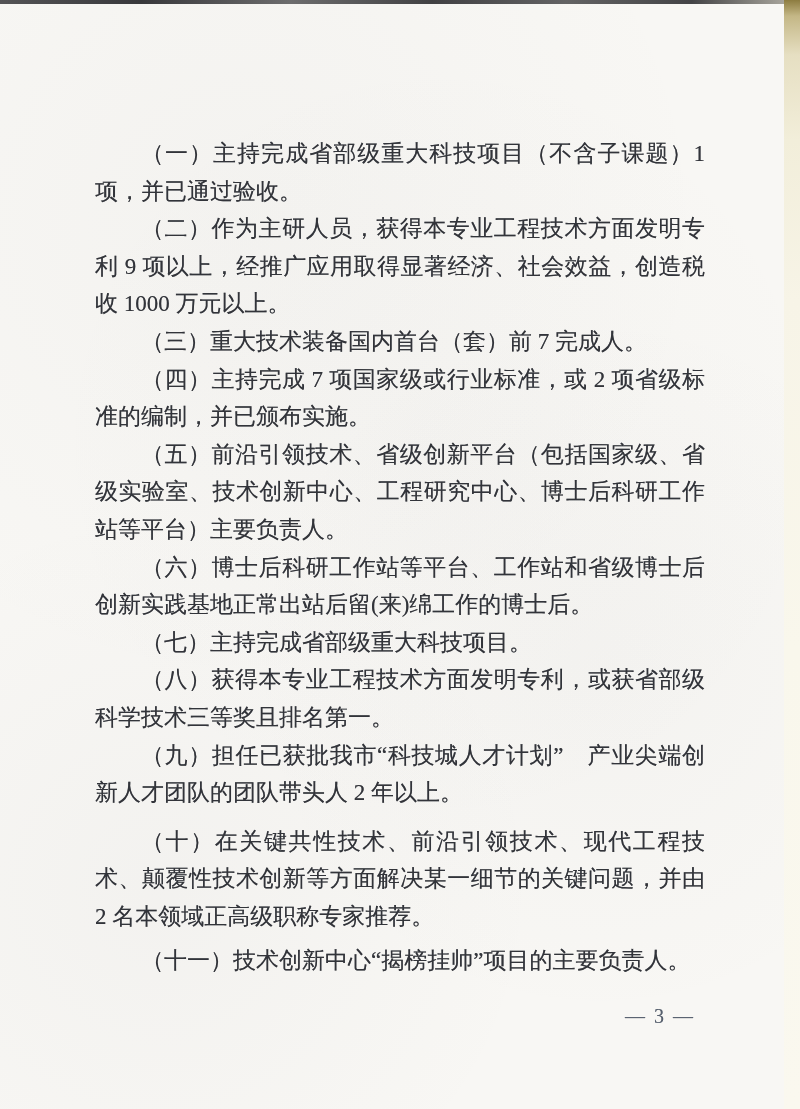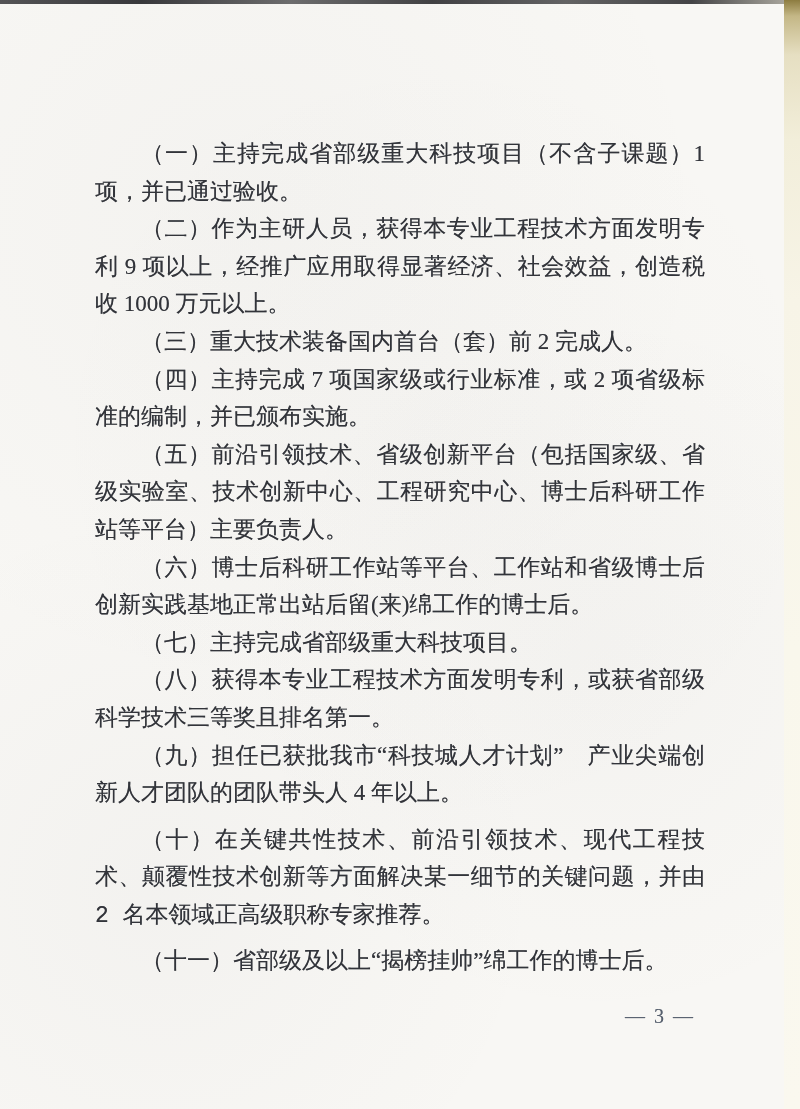--- a/index.html
+++ b/index.html
@@ -59,21 +59,21 @@
     font-size: 23px;
     line-height: 37.6px;
     color: #32343a;
     text-align: justify;
     text-shadow: 0 0 0.5px rgba(50,52,60,0.55);
   }
   .para {
     margin: 0;
     text-indent: 2em;
   }
-  .para.gap-lg { margin-top: 11px; font-family: Liberation Mono, monospace; }
+  .para.gap-lg { margin-top: 11px; }
   .para.gap-sm { margin-top: 7px; }
   .page-number {
     position: absolute;
     left: 600px;
     top: 1005px;
     width: 120px;
     text-align: center;
     font-size: 20px;
     letter-spacing: 2px;
     color: #57606e;
@@ -83,25 +83,25 @@
 </head>
 <body>
 
 <div class="page">
   <div class="scan-top-edge"></div>
   <div class="scan-right-edge"></div>
 
   <main class="content">
     <p class="para">（一）主持完成省部级重大科技项目（不含子课题）1 项，并已通过验收。</p>
     <p class="para">（二）作为主研人员，获得本专业工程技术方面发明专利 9 项以上，经推广应用取得显著经济、社会效益，创造税收 1000 万元以上。</p>
-    <p class="para">（三）重大技术装备国内首台（套）前 2 完成人。</p>
+    <p class="para">（三）重大技术装备国内首台（套）前 7 完成人。</p>
     <p class="para">（四）主持完成 7 项国家级或行业标准，或 2 项省级标准的编制，并已颁布实施。</p>
     <p class="para">（五）前沿引领技术、省级创新平台（包括国家级、省级实验室、技术创新中心、工程研究中心、博士后科研工作站等平台）主要负责人。</p>
     <p class="para">（六）博士后科研工作站等平台、工作站和省级博士后创新实践基地正常出站后留(来)绵工作的博士后。</p>
     <p class="para">（七）主持完成省部级重大科技项目。</p>
     <p class="para">（八）获得本专业工程技术方面发明专利，或获省部级科学技术三等奖且排名第一。</p>
-    <p class="para">（九）担任已获批我市“科技城人才计划”　产业尖端创新人才团队的团队带头人 4 年以上。</p>
+    <p class="para">（九）担任已获批我市“科技城人才计划”　产业尖端创新人才团队的团队带头人 2 年以上。</p>
     <p class="para gap-lg">（十）在关键共性技术、前沿引领技术、现代工程技术、颠覆性技术创新等方面解决某一细节的关键问题，并由 2 名本领域正高级职称专家推荐。</p>
-    <p class="para gap-sm">（十一）省部级及以上“揭榜挂帅”绵工作的博士后。</p>
+    <p class="para gap-sm">（十一）技术创新中心“揭榜挂帅”项目的主要负责人。</p>
   </main>
 
   <div class="page-number">— 3 —</div>
 </div>
 
 </body></html>

